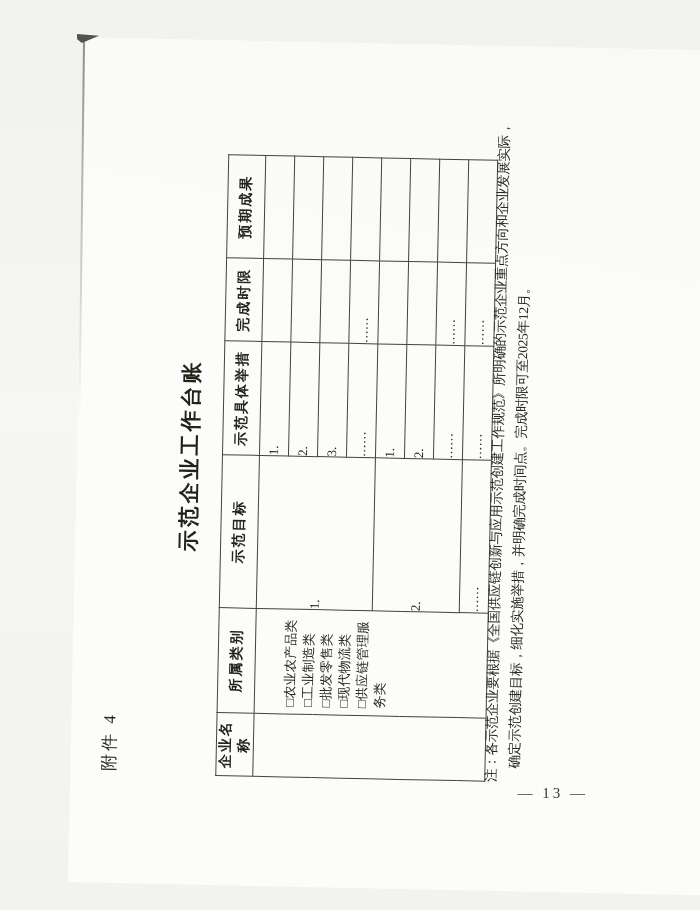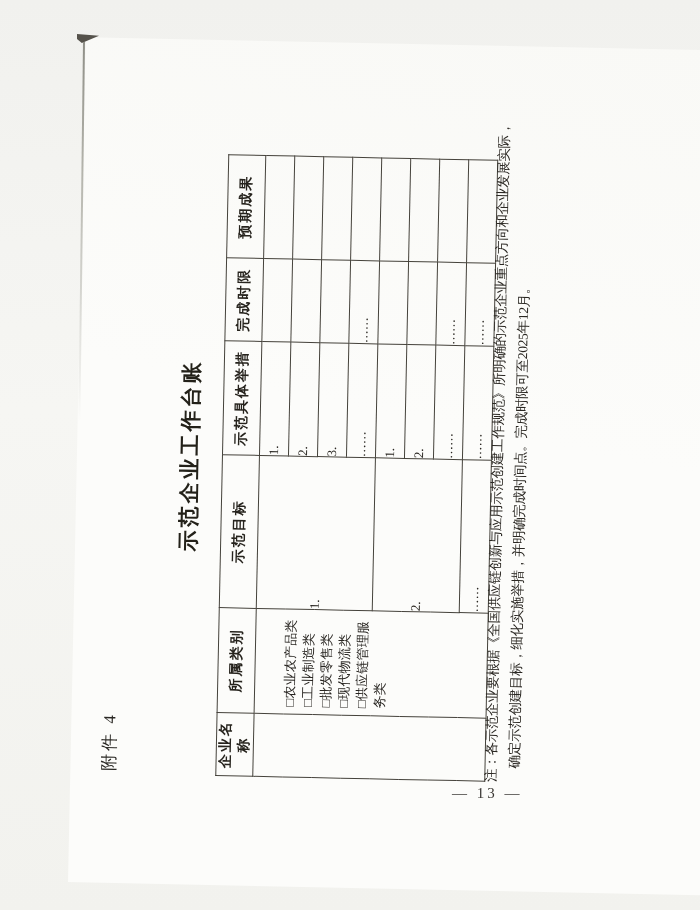--- a/index.html
+++ b/index.html
@@ -93,21 +93,21 @@
     letter-spacing: -0.3px;
     color: #2a2722;
     white-space: nowrap;
   }
   .note .note-line2 { margin-left: 14px; }
   
   .page-number {
     position: absolute;
     left: 452px; top: 785px;
     width: 136px;
-    text-align: left;
+    text-align: right;
     font-size: 15px;
     letter-spacing: 3px;
     color: #3a3733;
     z-index: 3;
   }
   .corner-wedge {
     position: absolute;
     left: 77px; top: 34px;
     width: 22px; height: 9px;
     background: #55524b;

